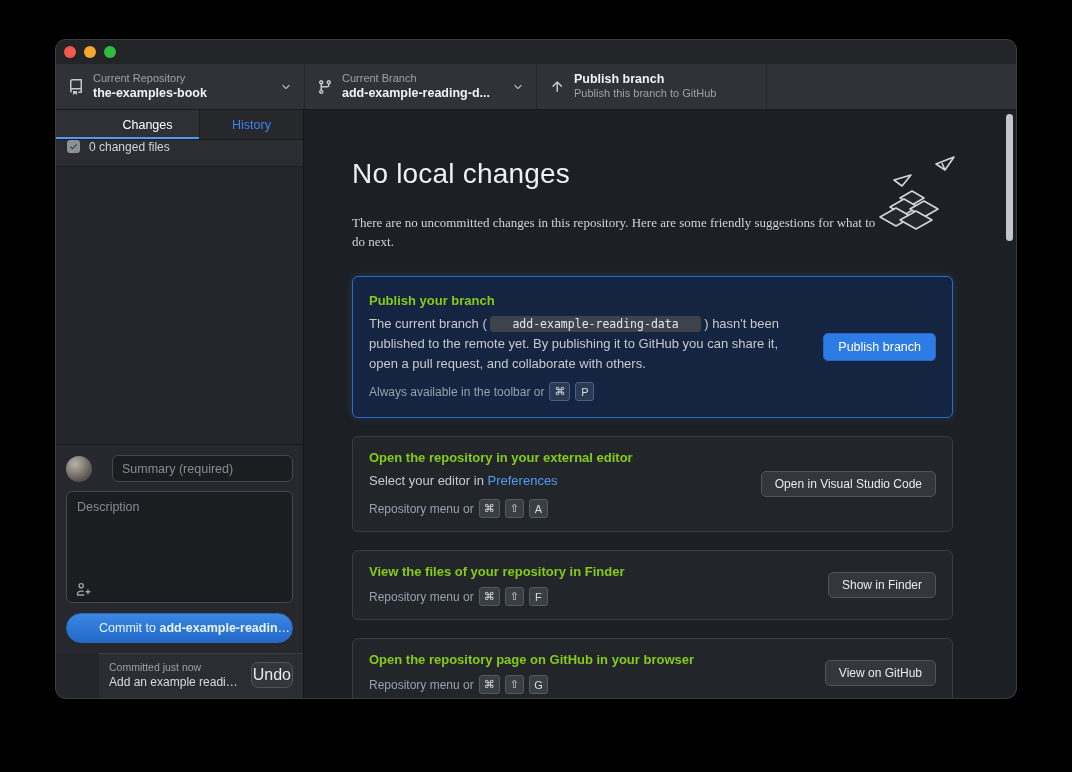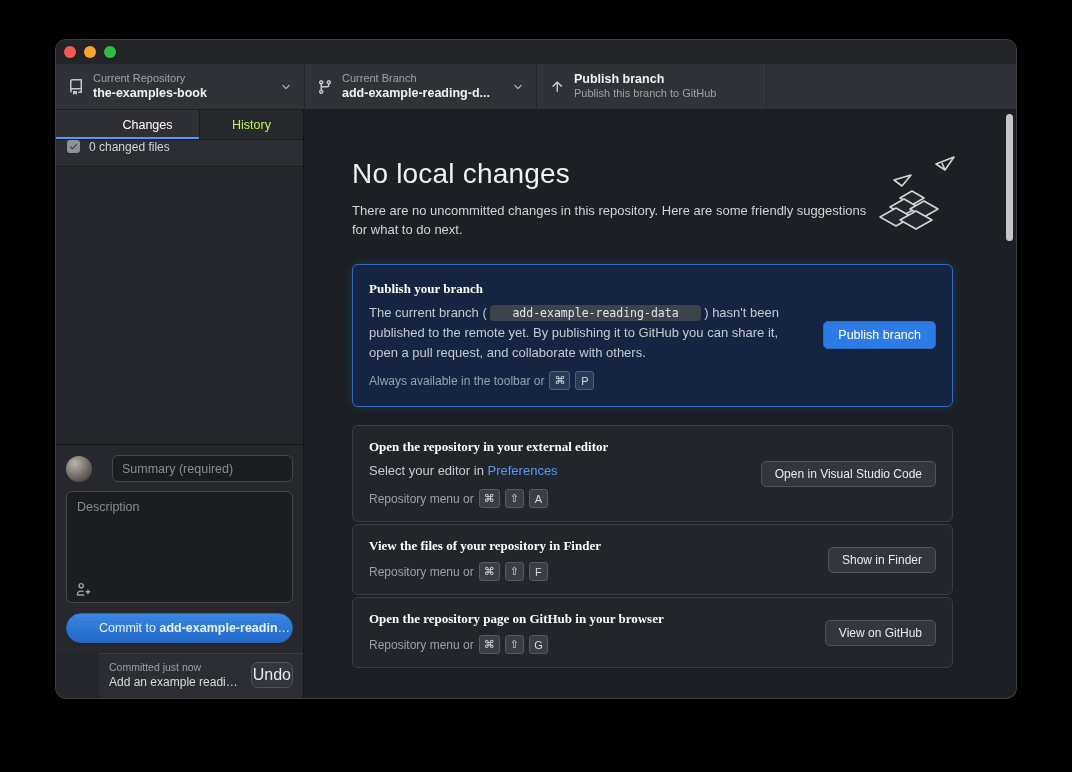--- a/index.html
+++ b/index.html
@@ -33,21 +33,21 @@
   .tb-icon { color:#c3c7cc; display:flex; flex:none; }
   .tb-text { display:flex; flex-direction:column; line-height:1.25; min-width:0; }
   .tb-label { font-size:11px; color:#9da1a8; }
   .tb-value { font-size:12.5px; font-weight:bold; color:#f0f2f5; white-space:nowrap; overflow:hidden; text-overflow:ellipsis; }
   .tb-chevron { margin-left:auto; color:#b9bdc3; display:flex; }
   
   .body-row { flex:1; display:flex; min-height:0; }
   
   .sidebar { width:248px; flex:none; background:#24262b; border-right:1px solid #141517; display:flex; flex-direction:column; min-height:0; }
   .tabs { height:30px; display:flex; flex:none; background:#26282c; border-bottom:1px solid #1a1c1f; }
-  .tab { flex:1; display:flex; align-items:center; justify-content:center; font-size:12.5px; color:#bef264; cursor:pointer; position:relative; }
+  .tab { flex:1; display:flex; align-items:center; justify-content:center; font-size:12.5px; color:#3b82f6; cursor:pointer; position:relative; }
   .tab.first { border-right:1px solid #1a1c1f;padding-left:40px; }
   .tab.active { background:#2e3036; color:#ffffff; }
   .tab.active::after { content:""; position:absolute; left:0; right:0; bottom:0; height:2px; background:#4b9bf5; }
   .files-header { height:27px; flex:none; display:flex; align-items:flex-start; gap:9px; padding:0 11px; background:#2b2d33; border-bottom:1px solid #1a1c1f; font-size:12px; color:#d2d5d9; }
   .checkbox { width:13px; height:13px; background:#8b9199; border-radius:3px; display:flex; align-items:center; justify-content:center; flex:none; cursor:pointer; }
   .file-list { flex:1; background:#24262b; }
   .commit-form { flex:none; padding:10px; background:#26282d; border-top:1px solid #17181b; }
   .summary-row { display:flex; align-items:center; gap:20px; }
   .avatar { width:26px; height:26px; border-radius:50%; flex:none;
     background:radial-gradient(circle at 35% 30%, #b9b4ab 0%, #6e6862 55%, #2e2b27 100%); }
@@ -64,27 +64,27 @@
   .undo-text { flex:1; min-width:0; }
   .undo-status { font-size:10.5px; color:#9aa0a6; margin-bottom:2px; }
   .undo-message { font-size:12px; color:#d7dade; white-space:nowrap; overflow:hidden; text-overflow:ellipsis; }
   
   .btn { font-size:12px; padding:5px 13px; border-radius:5px; border:1px solid #50545b; background:#33363c; color:#e8eaed; font-family:"Liberation Sans", sans-serif; cursor:pointer; white-space:nowrap; }
   .btn-small { font-size:16px; padding:3px 1px; border-radius:7px; }
   .btn-primary { background:#2d7ce5; border-color:#2a69bd; color:#ffffff; font-size:12.5px; padding:6px 14px; }
   
   .content { flex:1; position:relative; padding:48px 62px 0 48px; min-width:0; overflow:hidden; }
   .page-title { font-size:28px; font-weight:500; color:#eef1f4; letter-spacing:.2px; }
-  .subtitle { margin-top:12px; max-width:530px; font-size:13px; line-height:1.45; color:#d0d4d9; }
+  .subtitle { margin-top:24px; max-width:530px; font-size:13px; line-height:1.45; color:#d0d4d9;font-family:Liberation Serif, serif; }
   .illustration { position:absolute; top:44px; right:58px; }
   .card { width:601px; border:1px solid #3a3d43; border-radius:6px; background:#22252a; padding:13px 16px; display:flex; align-items:center; gap:18px; }
-  .card + .card { margin-top:2px; }
+  .card + .card { margin-top:18px; }
   .card-highlight { margin-top:24px; background:#152440; border-color:#2f6cc1; box-shadow:0 0 10px rgba(47,124,224,.25); padding:16px; margin-bottom:18px; }
   .card-text { flex:1; min-width:0; }
-  .card-title { font-size:13px; font-weight:bold; color:#ffffff; margin-bottom:6px;font-family:Liberation Serif, serif; }
+  .card-title { font-size:13px; font-weight:bold; color:#84cc16; margin-bottom:6px; }
   .card-body { font-size:13px; color:#c6cace; line-height:1.55; }
   .card-hint { margin-top:8px; font-size:12px; color:#97a0ad; display:flex; align-items:center; gap:5px; }
   .key { min-width:19px; height:19px; padding:0 4px; display:inline-flex; align-items:center; justify-content:center;
     background:#3a3e45; border:1px solid #565b63; border-radius:3px; font-size:11px; color:#d7dade; font-family:"Liberation Sans", sans-serif; }
   .card-highlight .key { background:#2a3a55; border-color:#4a608a; }
   .branch-pill { font-family:"DejaVu Sans Mono", monospace; font-size:11.5px; background:#3d434b; color:#e2e5e9; padding:1px 22px; border-radius:4px; white-space:nowrap; }
   .link { color:#539bf5; cursor:pointer; text-decoration:none; }
   .scrollbar-thumb { position:absolute; top:4px; right:3px; width:7px; height:127px; border-radius:4px; background:#d2d5d9; opacity:.92; cursor:pointer; }
 </style>
 </head>

